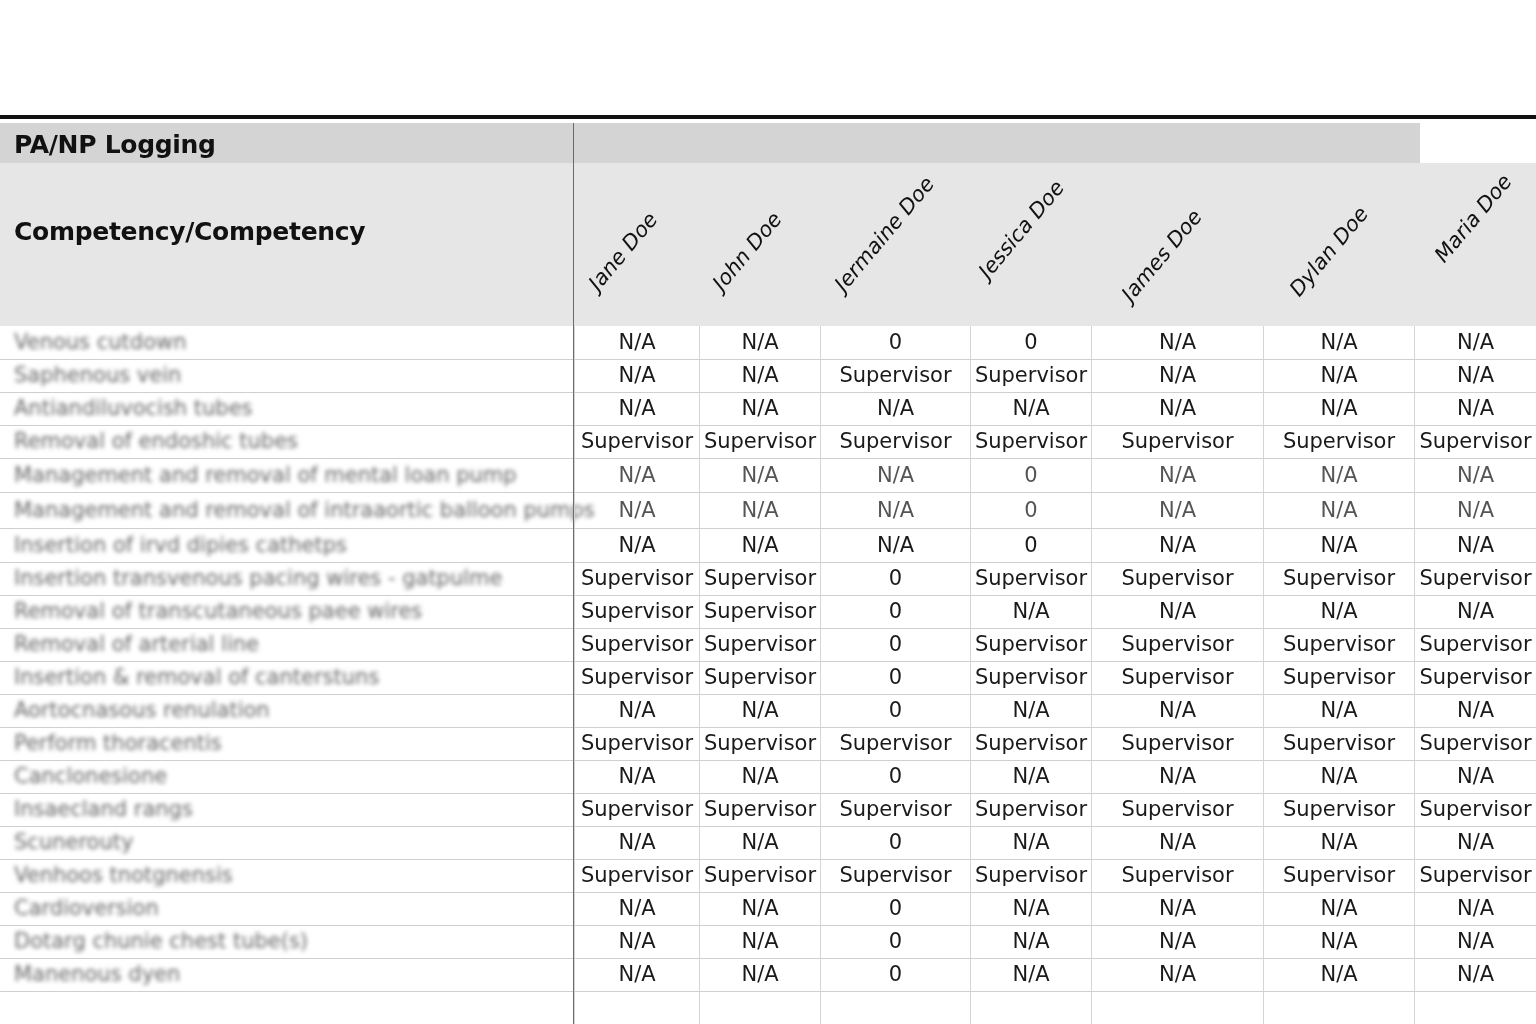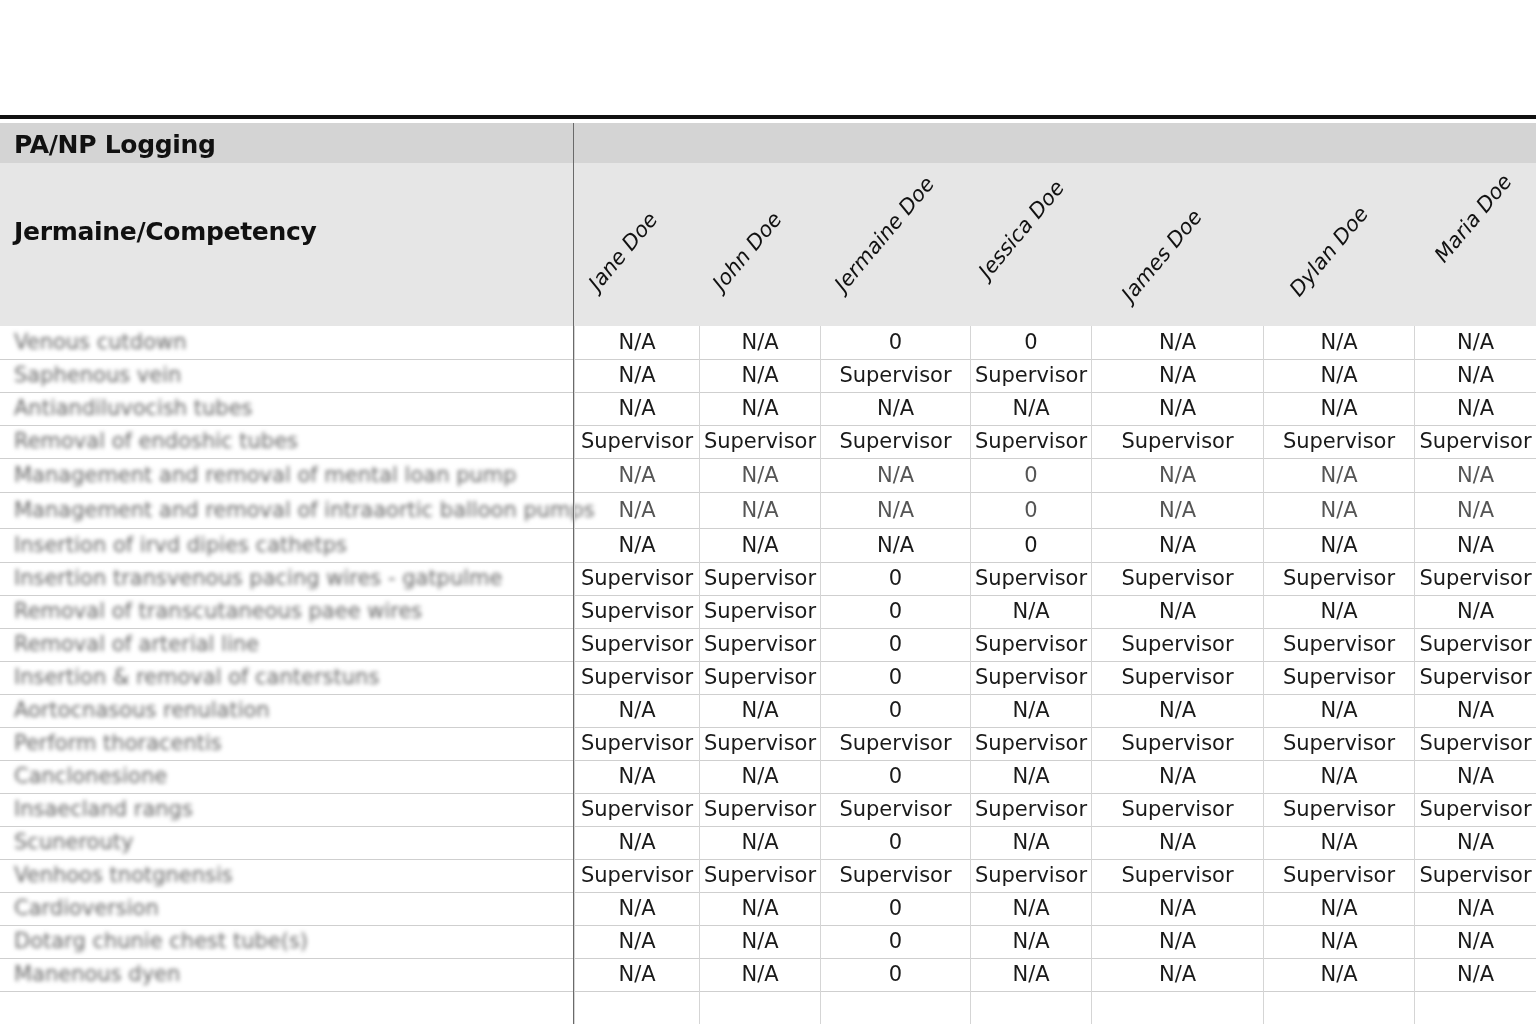--- a/index.html
+++ b/index.html
@@ -11,21 +11,21 @@
   }
   .sheet {
     position: absolute;
     left: 0; top: 115px;
     width: 1536px;
     border-top: 4px solid #111;
   }
   .title-band {
     position: absolute;
     left: 0; top: 4px;
-    width: 1536px; height: 40px;
+    width: 1420px; height: 40px;
     background: #d4d4d4;
   }
   .title-band .title-text {
     position: absolute;
     left: 14px; top: 7px;
     font-size: 25px; font-weight: bold; color: #111;
     letter-spacing: -0.3px;
   }
   .header-band {
     position: absolute;
@@ -85,21 +85,21 @@
   .row.soft .cell { color: #555; }
 </style>
 </head>
 <body>
 
 <div class="sheet">
   <div class="title-band">
     <span class="title-text">PA/NP Logging</span>
   </div>
   <div class="header-band">
-    <span class="col-label">Jermaine/Competency</span>
+    <span class="col-label">Competency/Competency</span>
     <div id="name-headers">
         <span class="name-header" style="left: 602px; top: 108px;">Jane Doe</span>
         <span class="name-header" style="left: 726px; top: 108px;">John Doe</span>
         <span class="name-header" style="left: 848px; top: 109px;">Jermaine Doe</span>
         <span class="name-header" style="left: 992px; top: 96px;">Jessica Doe</span>
         <span class="name-header" style="left: 1135px; top: 119px;">James Doe</span>
         <span class="name-header" style="left: 1303px; top: 114px;">Dylan Doe</span>
         <span class="name-header" style="left: 1448px; top: 80px;">Maria Doe</span>
       </div>
   </div>

